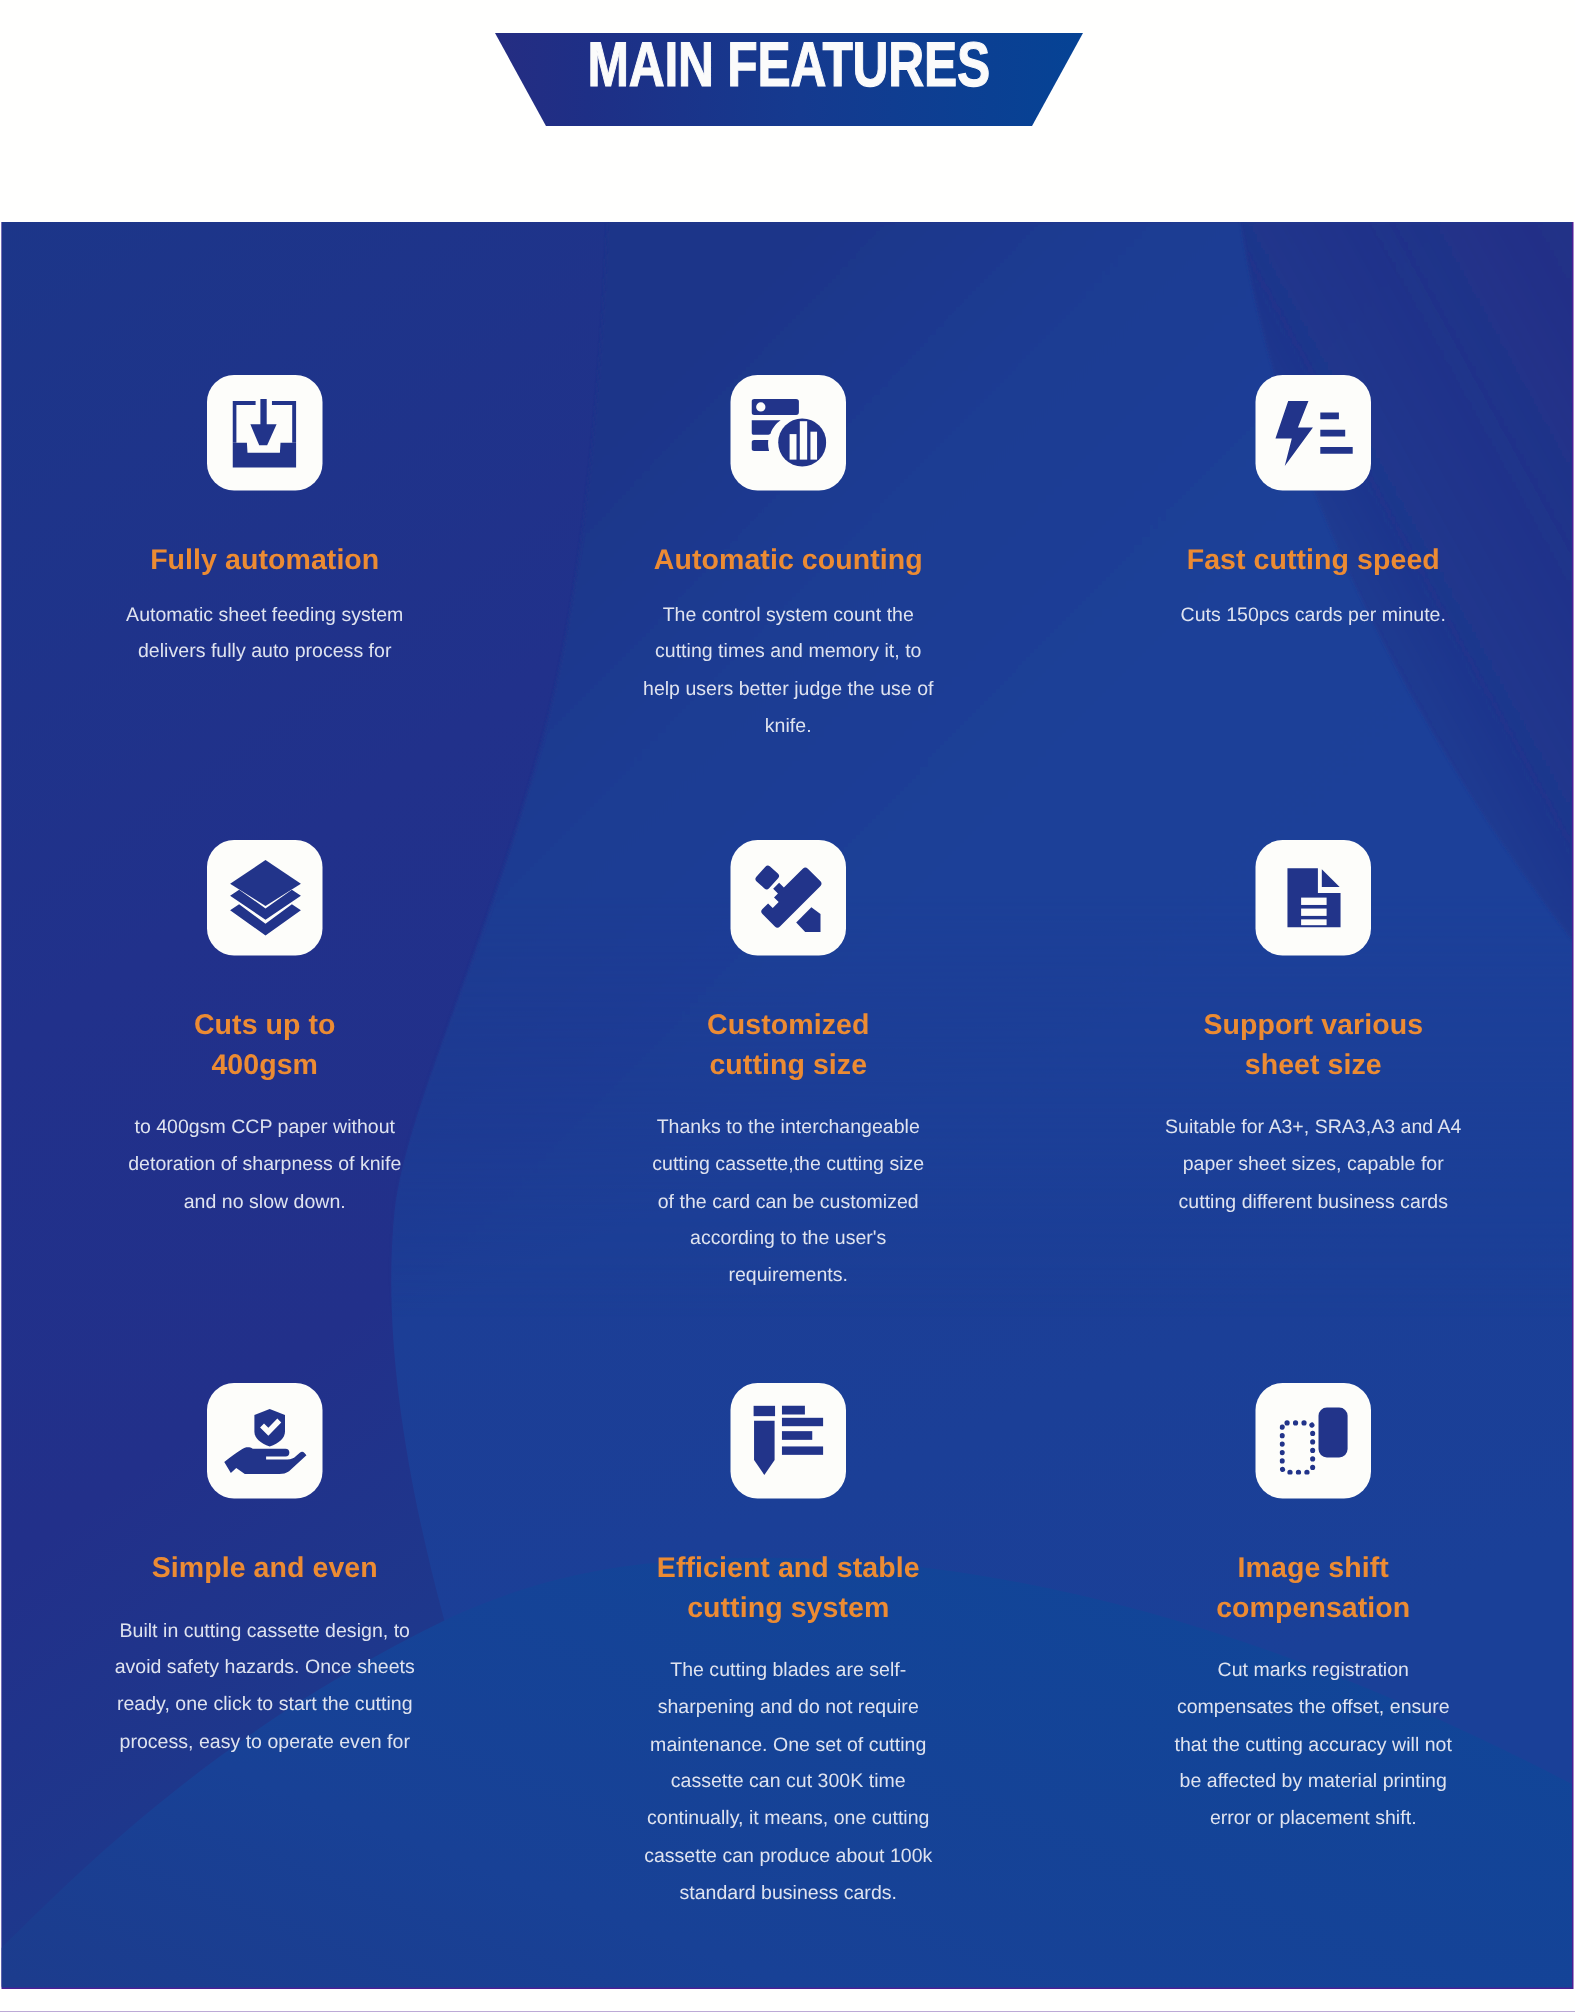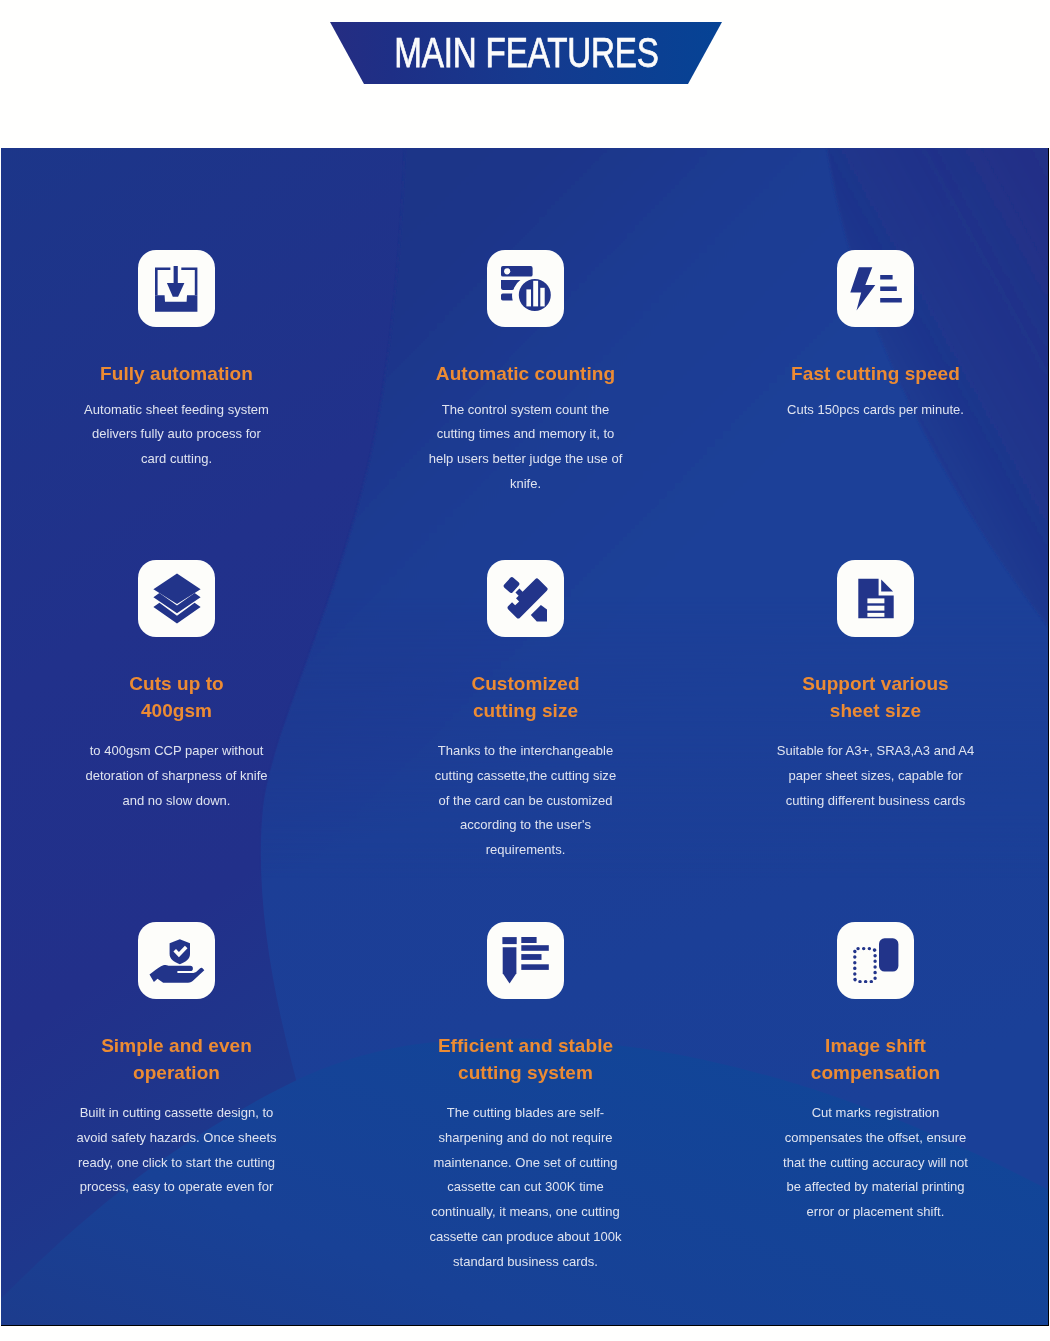--- a/index.html
+++ b/index.html
@@ -6,29 +6,29 @@
   body{width:1050px;height:1341px;background:#ffffff;
        font-family:"Liberation Sans","DejaVu Sans",sans-serif;overflow:hidden;
        -webkit-font-smoothing:antialiased;}
   .page{position:relative;width:1050px;height:1341px;background:#fffffe;}
 
   
   .banner{position:absolute;left:330px;top:22px;width:392px;height:62px;
           background:linear-gradient(92deg,#252d82 0%,#1e2f86 16%,#153a8f 52%,#054395 100%);
           clip-path:polygon(0 0,100% 0,91.33% 100%,8.67% 100%);}
   .banner-title{position:absolute;left:0;top:0;width:100%;height:100%;
-          display:flex;align-items:center;justify-content:center;
-          color:#fbfbfb;font-size:42px;font-weight:400;letter-spacing:-0.2px;
+          display:flex;justify-content:center;
+          color:#fbfbfb;font-size:42px;font-weight:700;letter-spacing:-0.2px;
           line-height:1;}
   .banner-title > span{display:inline-block;transform:scaleX(0.79);transform-origin:center;
           -webkit-text-stroke:0.75px #fbfbfb;}
 
   
   .hero{position:absolute;left:1px;top:148px;width:1048px;height:1178px;
-        overflow:hidden;background:#000000;text-decoration:underline;}
+        overflow:hidden;background:#4c1d95;text-decoration:underline;}
   .hero svg.bg{position:absolute;left:0;top:0;width:1047px;height:1177px;display:block;}
 
   
   .grid{position:absolute;left:0;top:0;width:1047px;height:1177px;}
   .cell{position:absolute;width:303px;text-align:center;}
   .icon-box{width:77px;height:77px;border-radius:18px;background:#fdfdfa;
             margin:0 auto;display:flex;align-items:center;justify-content:center;}
   .icon-box svg{display:block;}
   .feat-title{color:#ec8b33;font-size:19px;font-weight:700;line-height:26.5px;
               margin:0;padding-top:34px;letter-spacing:0.05px;}
@@ -109,21 +109,20 @@
    <path d="M11.9 16.9 H29.4 L23.1 30.8 H17.8 Z" fill="#22348a"></path>
    <path d="M0.0 29.2 H9.6 L10.0 35.8 H31.6 L32.0 29.2 H42.4 V45.7 H0.0 Z" fill="#22348a"></path>
  </svg>
           </div>
           <div class="feat-title">
             <span class="tline">Fully automation</span>
           </div>
           <div class="feat-desc">
             <span class="dline">Automatic sheet feeding system</span>
             <span class="dline">delivers fully auto process for</span>
-            <span class="dline">card cutting.</span>
           </div>
         </div>
         <div class="cell" style="left: 373px; top: 102px;">
           <div class="icon-box">
             <svg width="50" height="46" viewBox="0 0 50 46">
    <rect x="0" y="0" width="31.6" height="10.6" rx="1.9" fill="#22348a"></rect>
    <circle cx="6.2" cy="5.3" r="3.1" fill="#fdfdfa"></circle>
    <path d="M0 14.1 h19.4 a18.0 18.0 0 0 0 -6.4 7.9 a1.8 1.8 0 0 1 -1.7 1.9 H1.8 A1.8 1.8 0 0 1 0 22.1 Z" fill="#22348a"></path>
    <path d="M1.8 27.4 h9.4 a18.5 18.5 0 0 0 .5 7.2 H1.8 A1.8 1.8 0 0 1 0 32.8 v-3.6 A1.8 1.8 0 0 1 1.8 27.4 Z" fill="#22348a"></path>
    <circle cx="33.8" cy="29.0" r="16.0" fill="#22348a"></circle>
@@ -223,21 +222,20 @@
         <div class="cell t2" style="left: 24px; top: 774px;">
           <div class="icon-box">
             <svg width="56" height="44" viewBox="0 0 56 44">
    <path d="M30.8 0.3 L41.0 4.3 V15.1 C41.0 19.9 37.1 22.9 30.8 25.3 C24.5 22.9 20.6 19.9 20.6 15.1 V4.3 Z" fill="#22348a"></path>
    <path d="M24.4 12.6 L27.0 10.0 L29.9 12.9 L35.9 6.7 L38.5 9.3 L29.9 18.2 Z" fill="#fdfdfa"></path>
    <path d="M0.5 35.6 C4.5 32.5 8.3 29.6 12.0 27.3 c3.0 -1.9 5.4 -1.7 7.5 -0.5 h21.8 a2.6 2.6 0 0 1 0 5.2 H28.4 v2.0 h14.2 c2.7 0 4.0 -0.7 5.6 -2.1 l2.7 -2.4 a2.2 2.2 0 0 1 3.1 0.2 l1.3 1.5 L43.7 41.9 c-2.2 1.5 -3.8 1.8 -6.5 1.8 H14.2 L8.5 39.7 L4.9 43.0 Z" fill="#22348a"></path>
  </svg>
           </div>
           <div class="feat-title">
             <span class="tline">Simple and even</span>
-            <span class="tline">operation</span>
           </div>
           <div class="feat-desc">
             <span class="dline">Built in cutting cassette design, to</span>
             <span class="dline">avoid safety hazards. Once sheets</span>
             <span class="dline">ready, one click to start the cutting</span>
             <span class="dline">process, easy to operate even for</span>
           </div>
         </div>
         <div class="cell t2" style="left: 373px; top: 774px;">
           <div class="icon-box">

